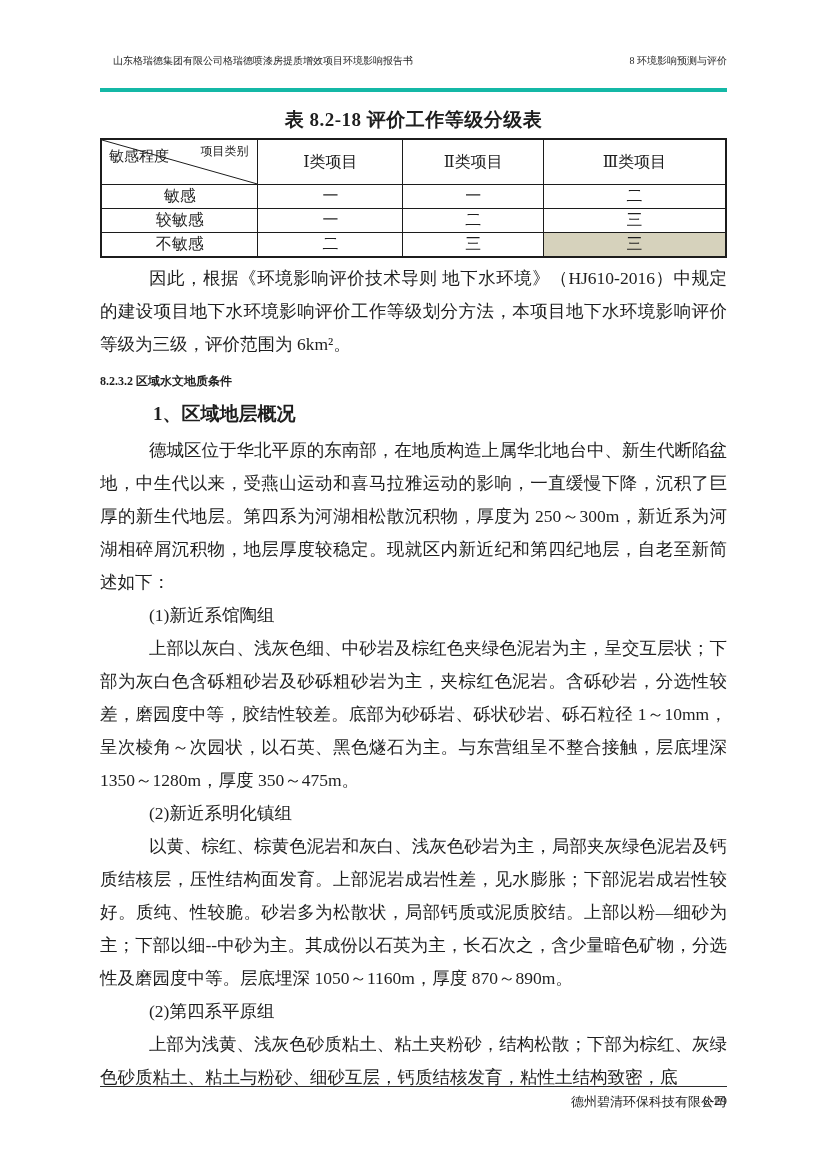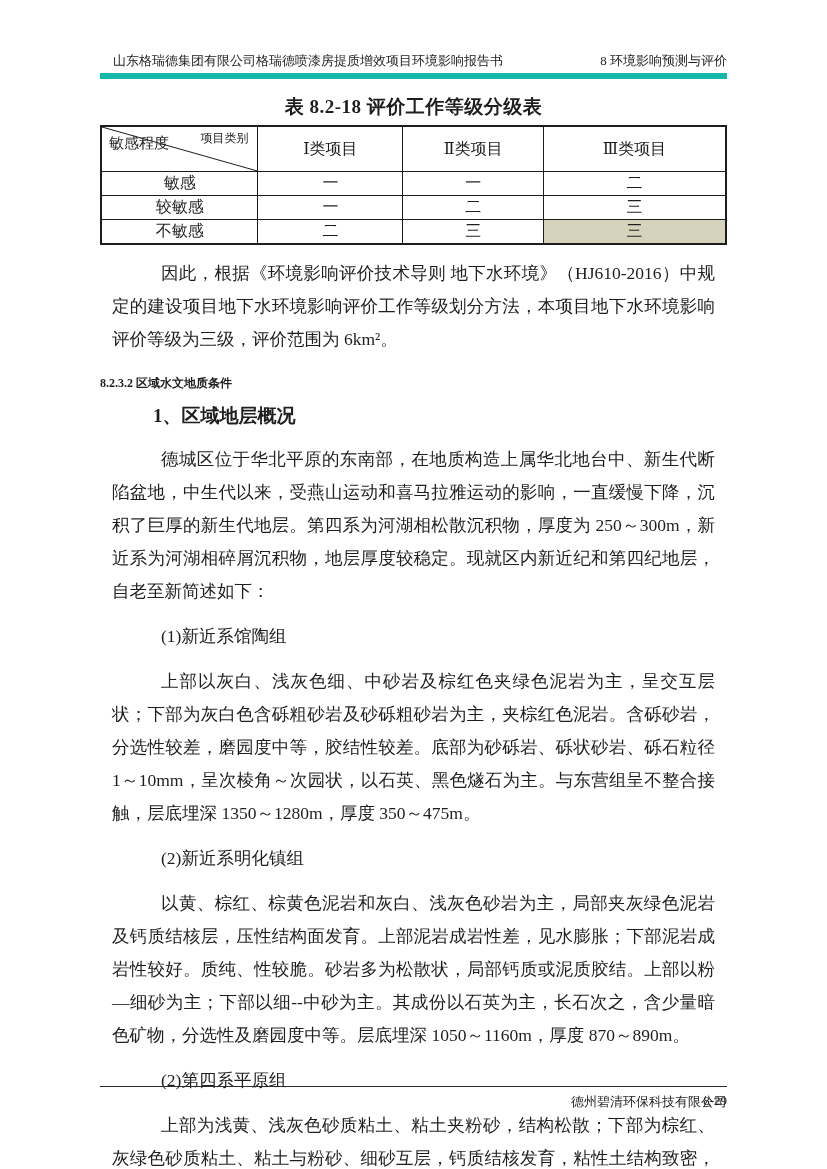--- a/index.html
+++ b/index.html
@@ -9,23 +9,23 @@
     box-sizing:border-box;
     padding:52px 100px 0 100px;
     background:#ffffff;
     color:#1e1e1e;
     font-family:"Liberation Serif","DejaVu Serif",serif;
     overflow:hidden;
   }
   
   .page-header{
     display:flex;justify-content:space-between;align-items:flex-end;
-    font-size:13px;line-height:18px;
-    padding:0 0 3px 0;
-    border-bottom:6px solid #14b8a6;
+    font-size:10px;line-height:18px;
+    padding:0 0 18px 0;
+    border-bottom:4px solid #14b8a6;
   }
   .page-header .hleft{padding-left:13px;}
   
   .table-title{
     margin:15px 0 5px 0;
     text-align:center;
     font-size:19px;font-weight:bold;
     letter-spacing:.5px;
   }
   table.grade{
@@ -39,21 +39,21 @@
     padding:0 2px;
   }
   table.grade thead th{height:44px;}
   table.grade tbody td{height:23px;}
   th.corner{position:relative;padding:0;}
   th.corner .diag{position:absolute;left:0;top:0;width:100%;height:100%;}
   th.corner .corner-tr{position:absolute;top:3px;right:9px;font-size:12px;}
   th.corner .corner-bl{position:absolute;bottom:18px;left:7px;font-size:15px;}
   
   .doc-body{margin-top:4px;font-size:17.5px;line-height:33px;text-align:justify;}
-  .doc-body p{margin:12px;text-indent:49px;}
+  .doc-body p{margin:0;text-indent:49px;}
   .sec-head{font-size:12px;line-height:30px;margin:5px 0 3px 0;font-weight:bold;}
   .sub-head{font-size:19px;line-height:30px;margin:3px 0 5px 0;font-weight:bold;text-indent:53px;}
   
   .page-footer{
     position:absolute;left:100px;top:1086px;width:627px;height:26px;
     border-top:1.5px solid #2b2b2b;
     font-size:13px;
   }
   .page-footer .pgnum{position:absolute;left:14px;right:0;top:6px;text-align:right;}
   .page-footer .company{position:absolute;right:0;top:6px;}

